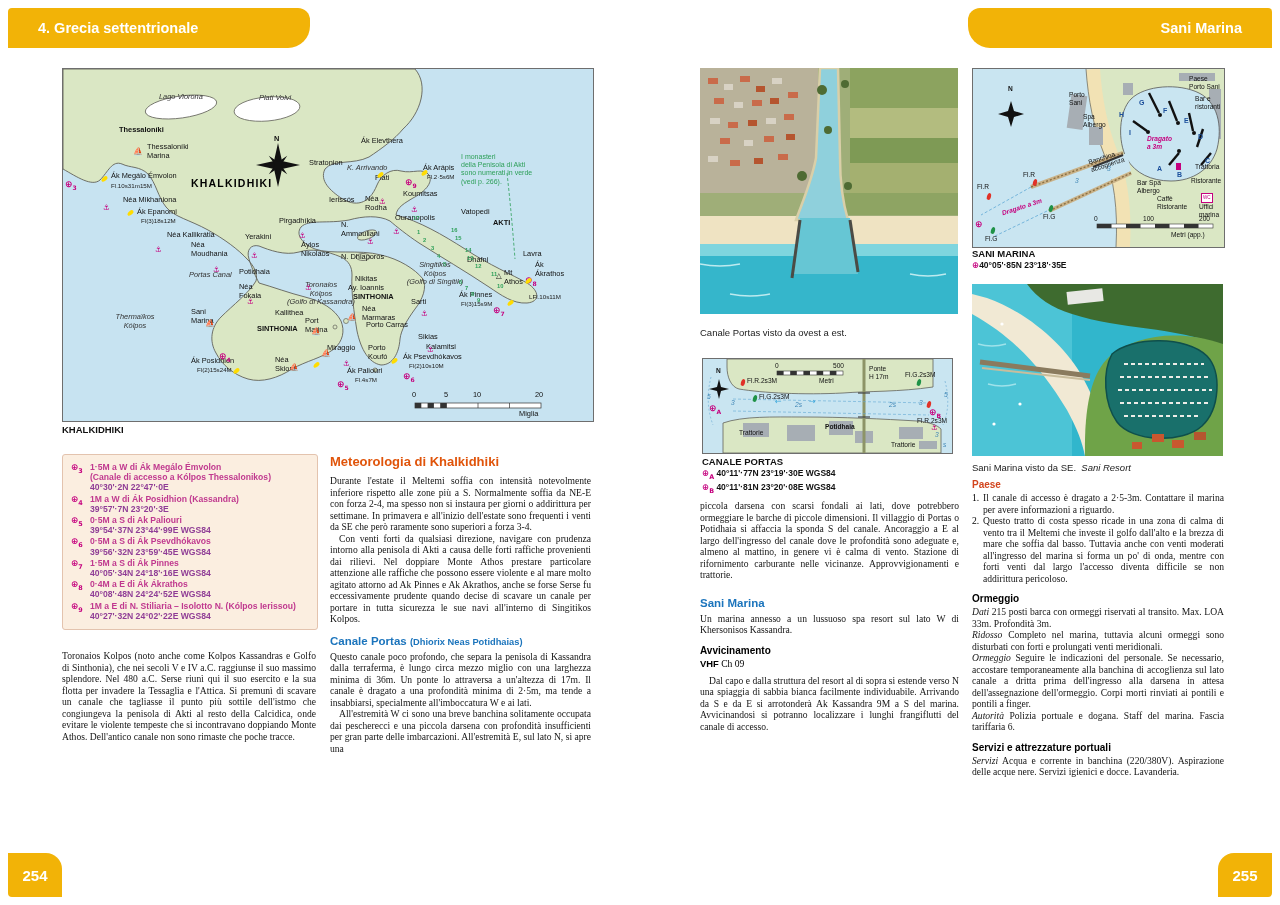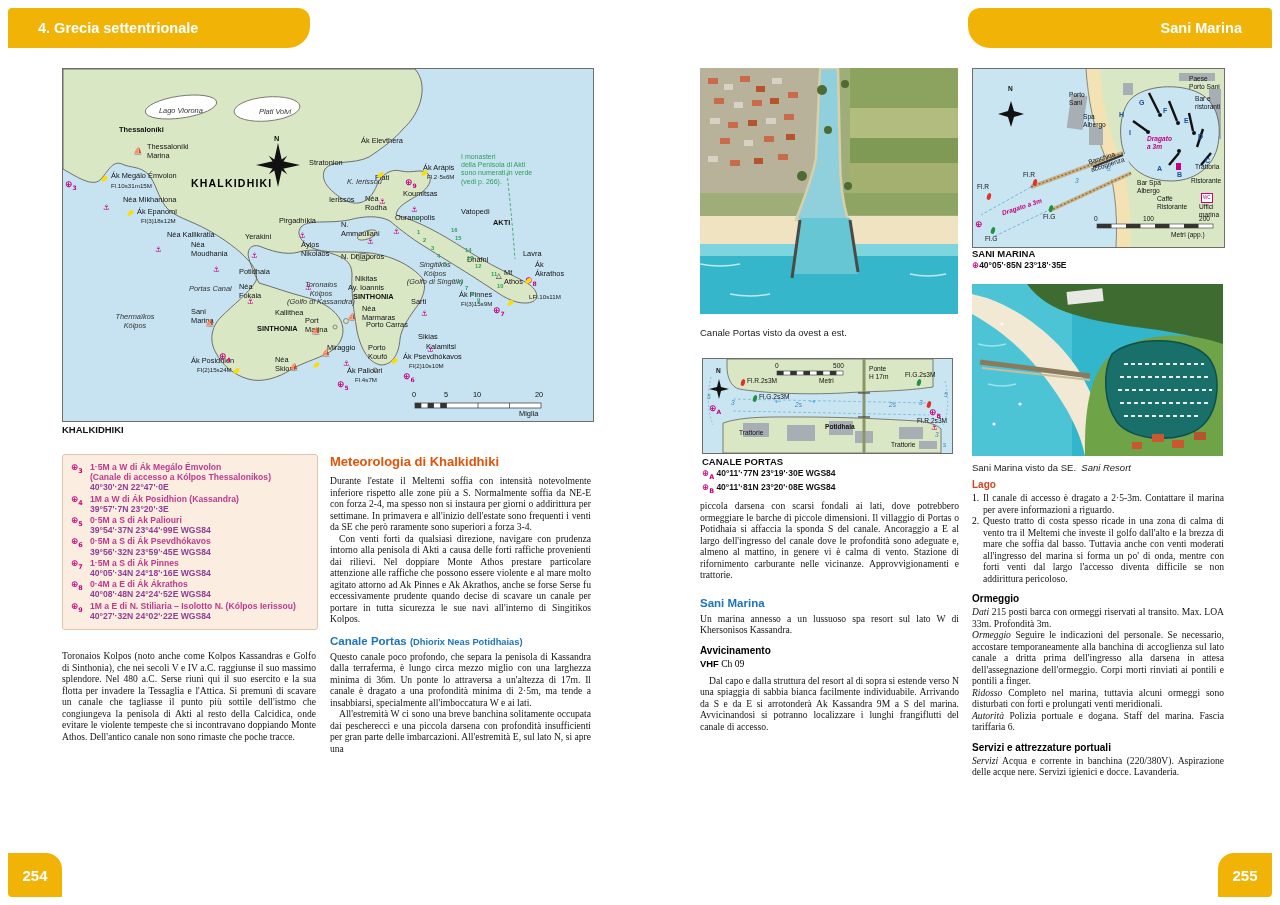--- a/index.html
+++ b/index.html
@@ -12,21 +12,21 @@
   .tab-tr{right:8px;top:8px;width:304px;height:40px;border-radius:12px 4px 0 22px;
           display:flex;align-items:center;justify-content:flex-end;padding-right:30px;box-sizing:border-box;font-weight:bold;font-size:14.5px;}
   .tab-bl{left:8px;bottom:8px;width:54px;height:44px;border-radius:0 16px 0 4px;
           display:flex;align-items:center;justify-content:center;font-weight:bold;font-size:15px;}
   .tab-br{right:8px;bottom:8px;width:54px;height:44px;border-radius:16px 0 4px 0;
           display:flex;align-items:center;justify-content:center;font-weight:bold;font-size:15px;}
   
   .map{position:absolute;left:62px;top:68px;width:530px;height:352px;border:1px solid #6e6e6e;background:#C7E3F1;overflow:hidden;}
   .map svg{position:absolute;left:0;top:0;}
   .ml{position:absolute;font-size:7.4px;line-height:8.6px;color:#111;white-space:pre-line;}
-  .ml.it{font-style:italic;color:#333;margin-top:14px;}
+  .ml.it{font-style:italic;color:#333;}
   .ml.itc{font-style:italic;color:#333;text-align:center;transform:translateX(-50%);}
   .ml.b{font-weight:bold;}
   .ml.big{font-weight:bold;font-size:10.5px;letter-spacing:1.2px;color:#000;}
   .ml.light{font-size:6.2px;color:#222;}
   .ml.grn{color:#2FA05A;font-size:7px;line-height:8.2px;width:112px;}
   .mon{position:absolute;color:#2FA05A;font-weight:bold;font-size:5.8px;}
   .anc{position:absolute;color:#C5007E;font-family:"DejaVu Sans",sans-serif;font-size:7.5px;}
   .mar{position:absolute;color:#C5007E;font-family:"DejaVu Sans",sans-serif;font-size:8px;}
   .wp{position:absolute;color:#C5007E;font-family:"DejaVu Sans",sans-serif;font-weight:bold;font-size:9px;}
   .wp .sub,.cwp .sub{font-size:6px;vertical-align:sub;font-weight:bold;}
@@ -119,21 +119,21 @@
     <span class="ml" style="left:84px;top:74px">Thessaloníki
 Marina</span>
     <span class="ml" style="left:48px;top:103px">Ák Megálo Émvolon</span>
     <span class="ml light" style="left:48px;top:113px">Fl.10s31m15M</span>
     <span class="ml" style="left:60px;top:127px">Néa Mikhaniona</span>
     <span class="ml" style="left:74px;top:139px">Ák Epanomi</span>
     <span class="ml light" style="left:78px;top:148px">Fl(3)18s12M</span>
     <span class="ml big" style="left:128px;top:110px">KHALKIDHIKI</span>
     <span class="ml" style="left:246px;top:90px">Stratonion</span>
     <span class="ml" style="left:298px;top:68px">Ák Elevthera</span>
-    <span class="ml it" style="left:284px;top:95px">K. Ierissou</span>
+    <span class="ml it" style="left:284px;top:95px">K. Arrivando</span>
     <span class="ml" style="left:312px;top:105px">Plati</span>
     <span class="ml" style="left:360px;top:95px">Ák Arápis</span>
     <span class="ml light" style="left:364px;top:104px">Fl.2·5s6M</span>
     <span class="ml" style="left:340px;top:121px">Koumitsas</span>
     <span class="ml" style="left:266px;top:127px">Ierissós</span>
     <span class="ml" style="left:302px;top:126px">Néa
 Rodha</span>
     <span class="ml" style="left:332px;top:145px">Ouranopolis</span>
     <span class="ml" style="left:398px;top:139px">Vatopedi</span>
     <span class="ml" style="left:278px;top:152px">N.
@@ -571,31 +571,31 @@
         <rect x="160" y="158" width="10" height="7" fill="#C9572F"></rect>
       <circle cx="30" cy="40" r="1.6" fill="#fff"></circle>
         <circle cx="48" cy="120" r="1.6" fill="#fff"></circle>
         <circle cx="22" cy="140" r="1.6" fill="#fff"></circle>
       <path d="M6,60 q14,4 28,0 M16,100 q14,4 28,0" stroke="#9FE2EA" stroke-width="1.4" fill="none"></path>
     </svg>
   </div>
   <div class="cap" style="left:972px;top:462px;width:251px"><span>Sani Marina visto da SE.</span>&nbsp; <i>Sani Resort</i></div>
 
   <div class="col" style="left:972px;top:479px;width:252px">
-    <h4 class="h-note">Lago</h4>
+    <h4 class="h-note">Paese</h4>
     <div class="note-item">
       <span class="note-num">1.</span>
       <p class="body" style="flex:1">Il canale di accesso è dragato a 2·5-3m. Contattare il marina per avere informazioni a riguardo.</p>
     </div>
     <div class="note-item">
       <span class="note-num">2.</span>
       <p class="body" style="flex:1">Questo tratto di costa spesso ricade in una zona di calma di vento tra il Meltemi che investe il golfo dall'alto e la brezza di mare che soffia dal basso. Tuttavia anche con venti moderati all'ingresso del marina si forma un po' di onda, mentre con forti venti dal largo l'accesso diventa difficile se non addirittura pericoloso.</p>
     </div>
     <h4 class="h-black">Ormeggio</h4>
     <p class="body"><span class="lead">Dati</span> <span>215 posti barca con ormeggi riservati al transito. Max. LOA 33m. Profondità 3m.</span></p>
+    <p class="body"><span class="lead">Ridosso</span> <span>Completo nel marina, tuttavia alcuni ormeggi sono disturbati con forti e prolungati venti meridionali.</span></p>
     <p class="body"><span class="lead">Ormeggio</span> <span>Seguire le indicazioni del personale. Se necessario, accostare temporaneamente alla banchina di accoglienza sul lato canale a dritta prima dell'ingresso alla darsena in attesa dell'assegnazione dell'ormeggio. Corpi morti rinviati ai pontili e pontili a finger.</span></p>
-    <p class="body"><span class="lead">Ridosso</span> <span>Completo nel marina, tuttavia alcuni ormeggi sono disturbati con forti e prolungati venti meridionali.</span></p>
     <p class="body"><span class="lead">Autorità</span> <span>Polizia portuale e dogana. Staff del marina. Fascia tariffaria 6.</span></p>
     <h4 class="h-black">Servizi e attrezzature portuali</h4>
     <p class="body"><span class="lead">Servizi</span> <span>Acqua e corrente in banchina (220/380V). Aspirazione delle acque nere. Servizi igienici e docce. Lavanderia.</span></p>
   </div>
 
 </div>
 
 </body></html>

